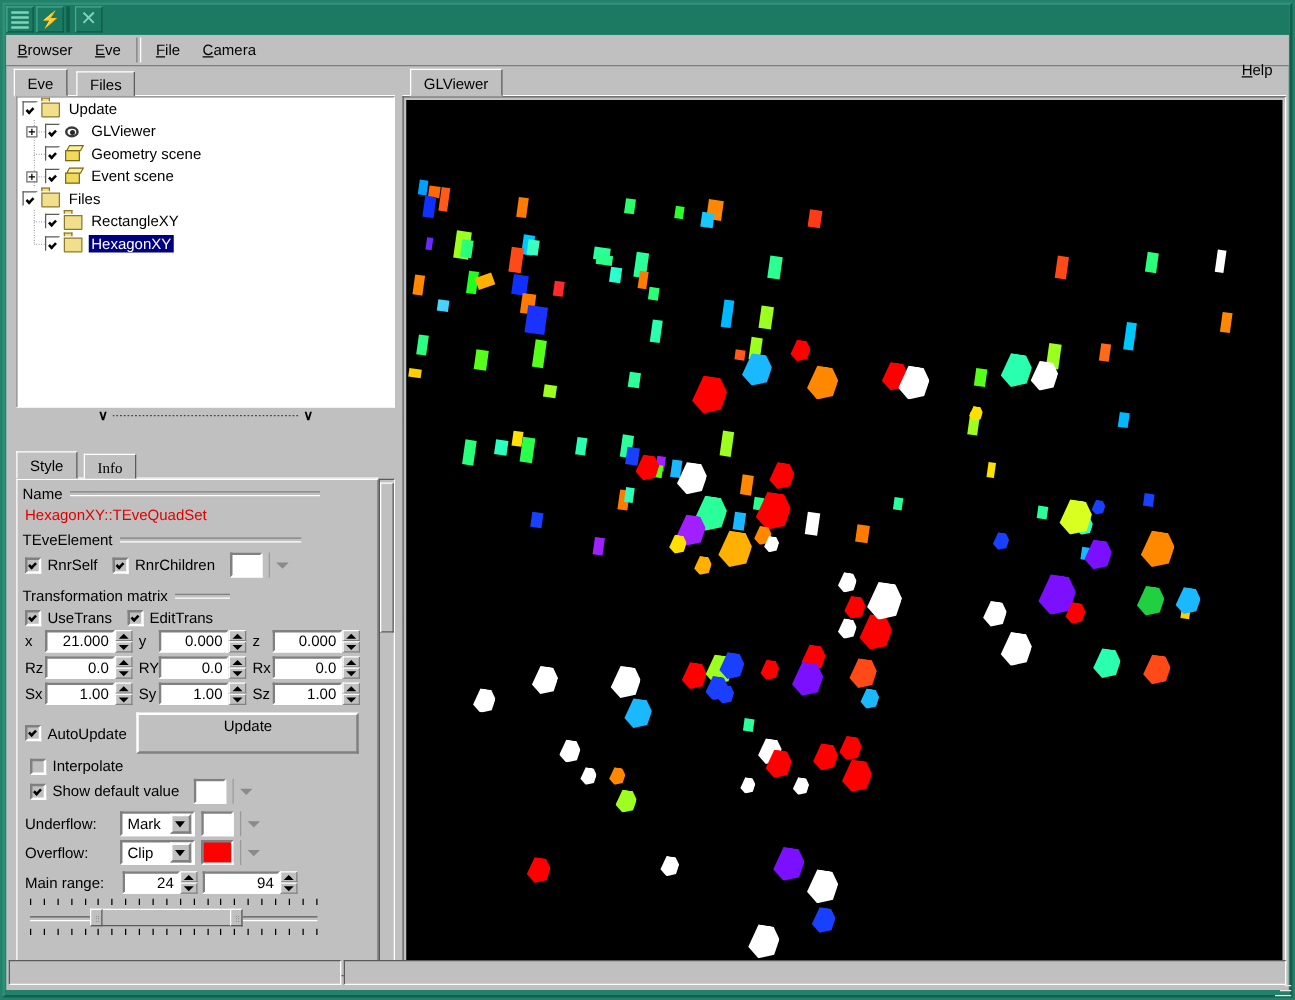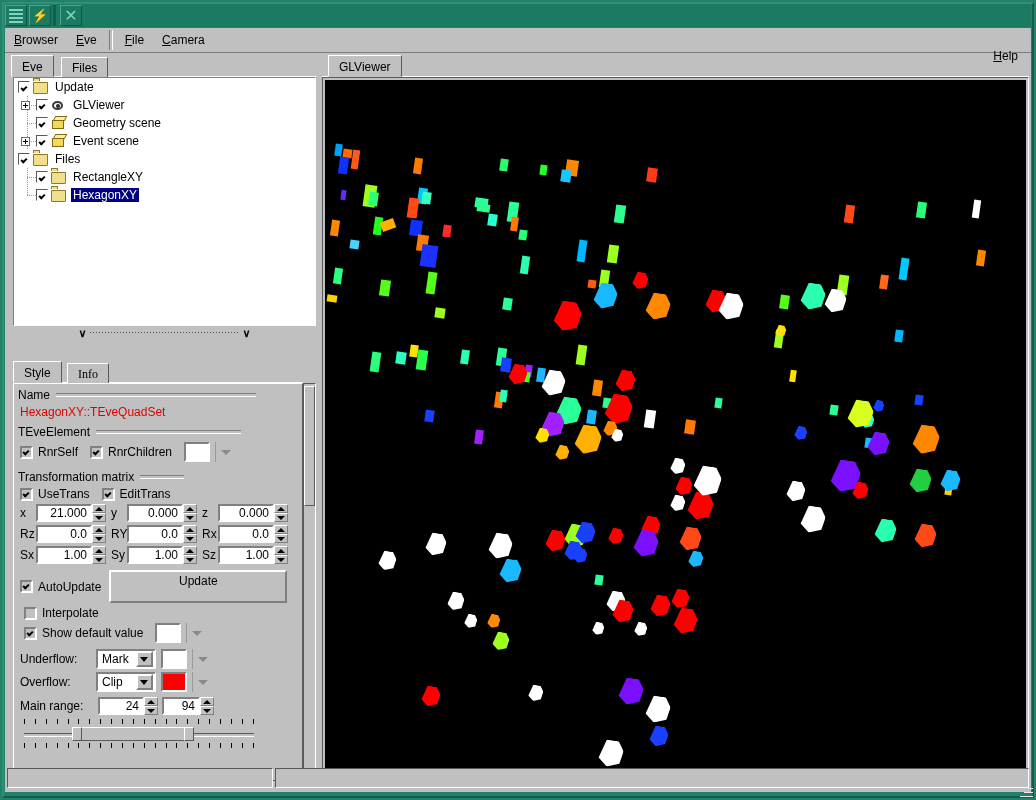--- a/index.html
+++ b/index.html
@@ -637,21 +637,21 @@
             <div class="swarrow"></div>
           </div>
 
           <div class="chkrow" style="margin-top:5px;">
             <div class="chklabel" style="width:76px;margin-right:2px;">Main range:</div>
             <div class="numfield" style="width:46px;">24</div>
             <div class="spin">
                 <div class="up"></div>
                 <div class="dn"></div>
               </div>
-            <div class="numfield" style="width:38px;margin-left:4px;">94</div>
+            <div class="numfield" style="width:62px;margin-left:4px;">94</div>
             <div class="spin">
                 <div class="up"></div>
                 <div class="dn"></div>
               </div>
           </div>
 
           <div class="dslider">
             <div class="ticks" id="ticks-top">
                 <i></i>
                 <i></i>

